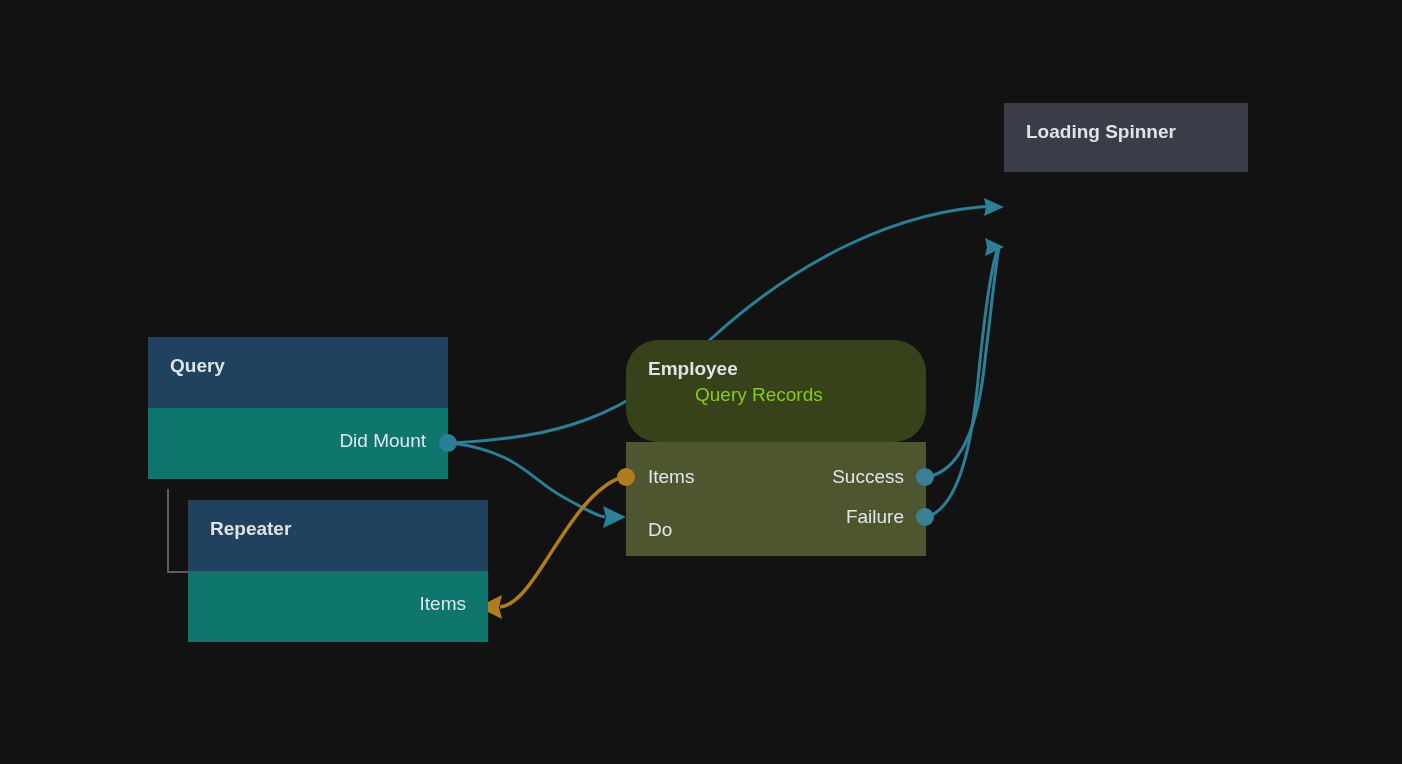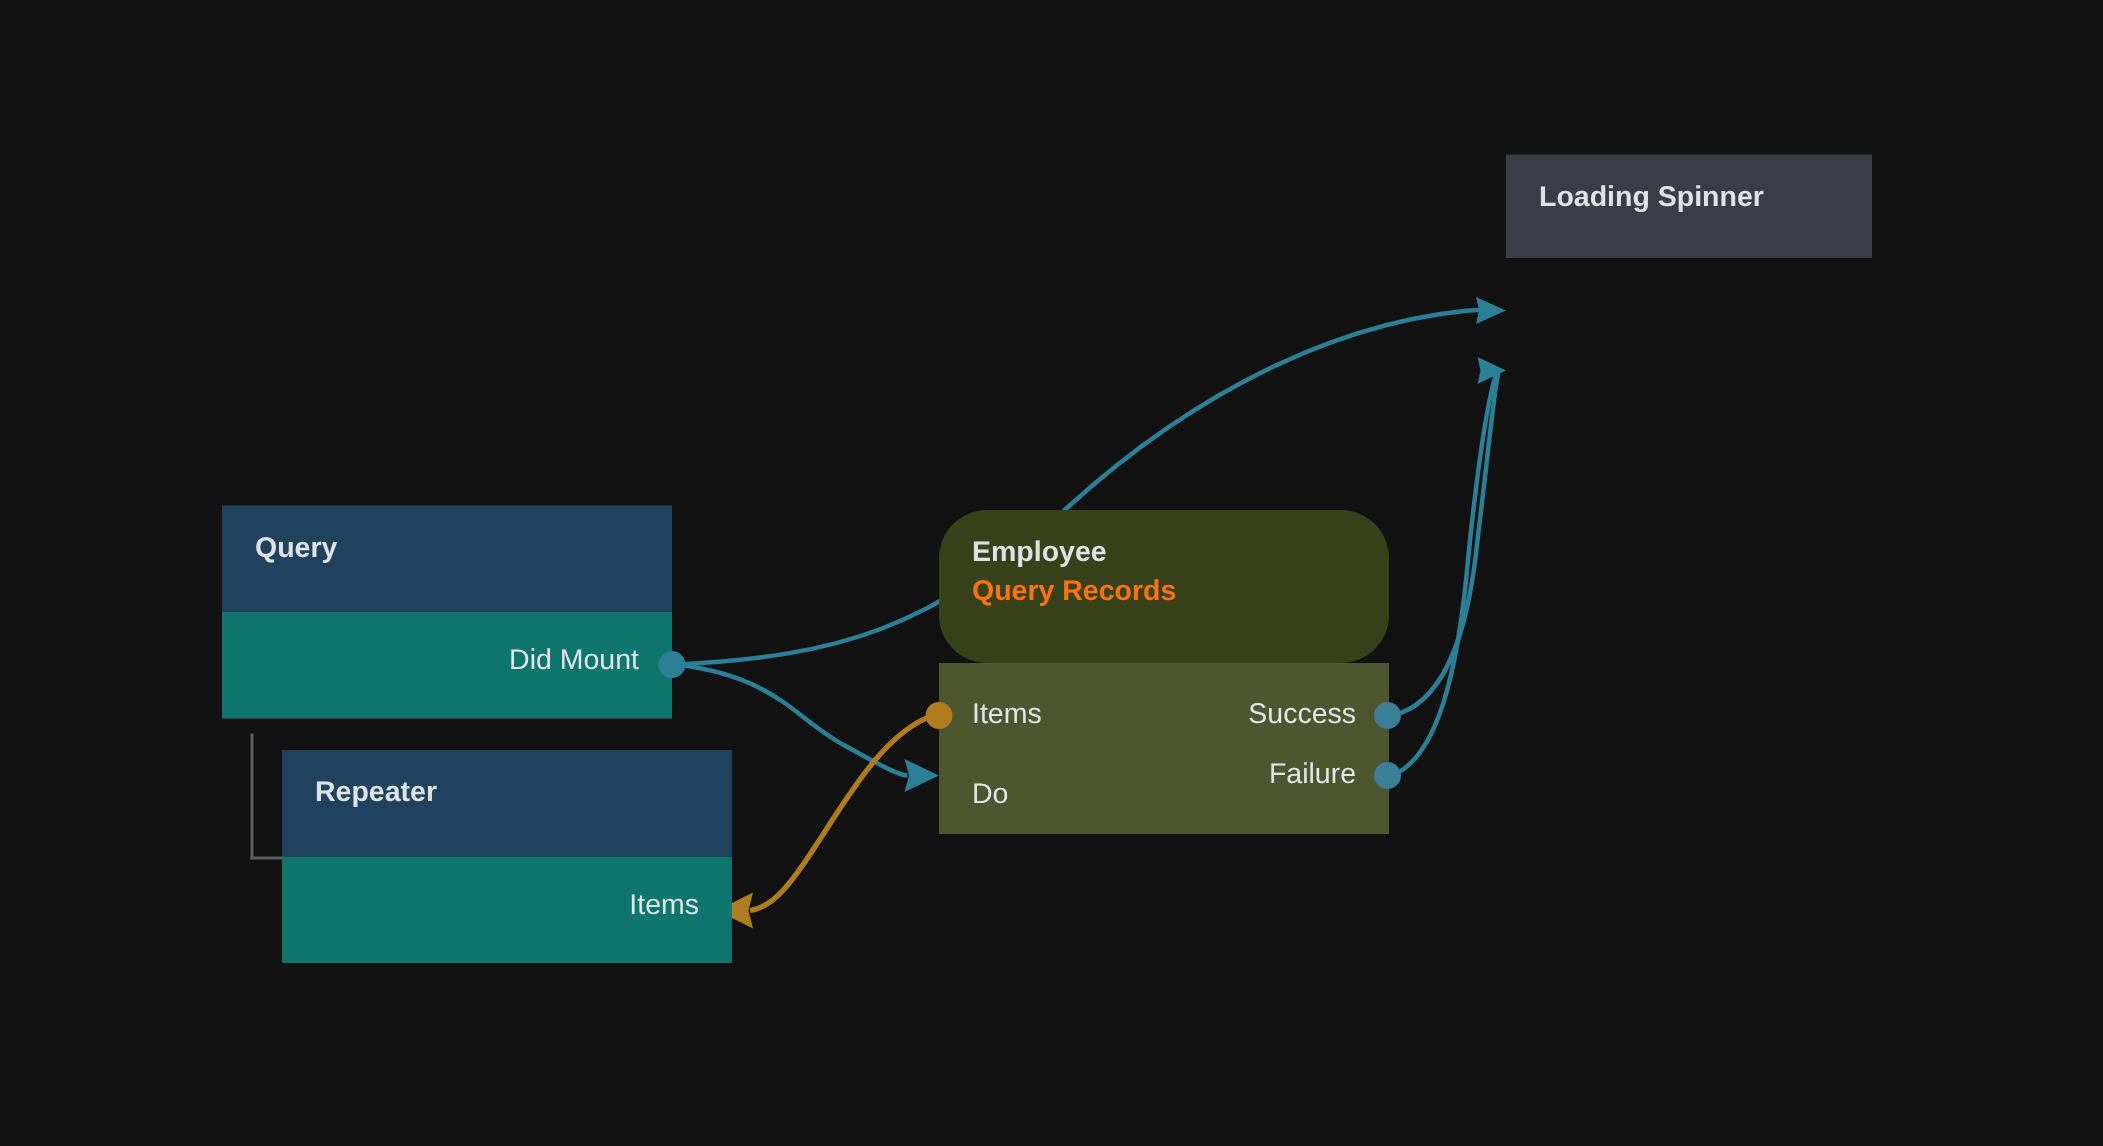--- a/index.html
+++ b/index.html
@@ -55,24 +55,25 @@
   }
   .node-title {
     font-size: 19px;
     font-weight: bold;
     color: #dfe3e6;
     line-height: 26px;
     white-space: nowrap;
   }
   .node-subtitle {
     font-size: 19px;
-    font-weight: bold;
-    color: #f97316;
+    font-weight: normal;
+    color: #84cc16;
     line-height: 26px;
     white-space: nowrap;
+    margin-left: 47px;
   }
   .node-body {
     box-sizing: border-box;
     position: relative;
   }
 
   
   .node-blue .node-header { background: #21425e; }
   .node-blue .node-body   { background: #0f766e; }
   

